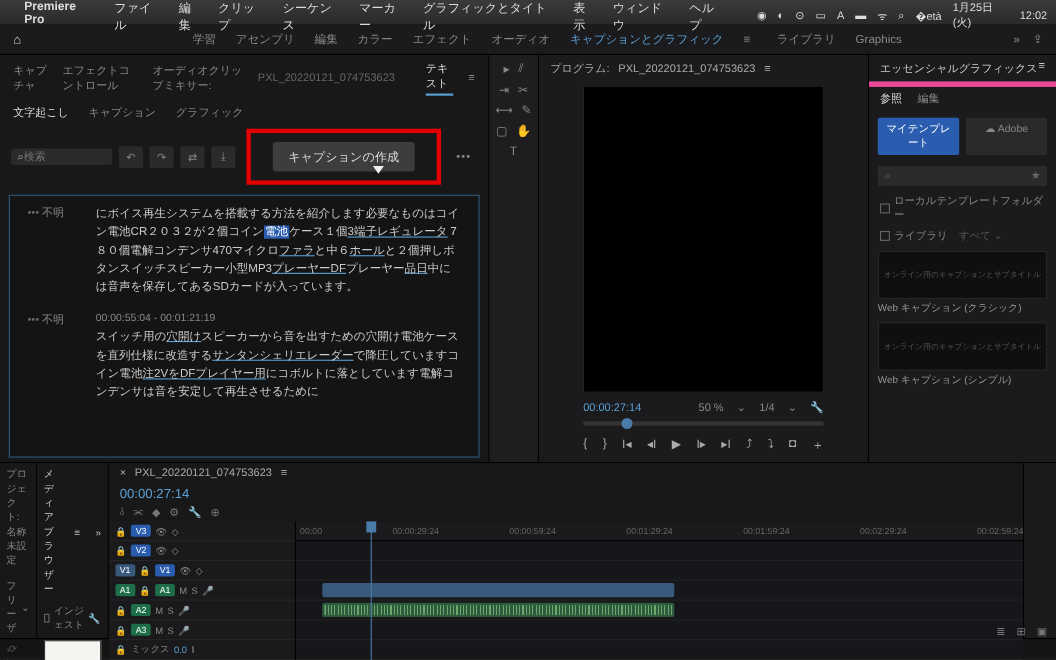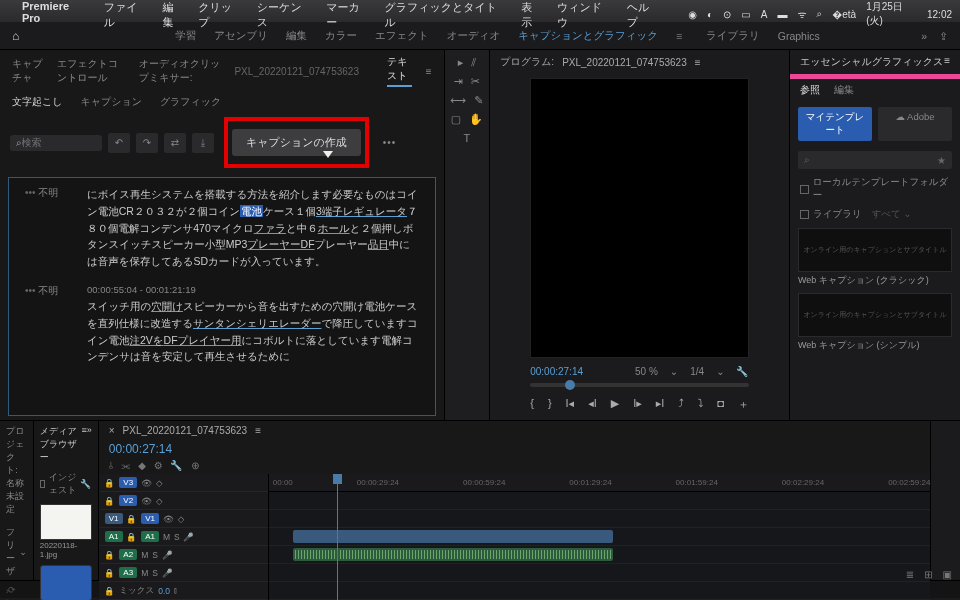--- a/index.html
+++ b/index.html
@@ -19,21 +19,21 @@
 .main{display:flex;height:370px}
 .left-panel{width:468px;background:#181819;border-right:1px solid #000;display:flex;flex-direction:column}
 .lp-tabs{display:flex;gap:14px;padding:5px 12px;font-size:10px;color:#888;align-items:center}
 .lp-tabs .active{color:#ddd;border-bottom:2px solid #5a9fd4;padding-bottom:2px}
 .lp-subtabs{display:flex;gap:18px;padding:3px 12px;font-size:10px;color:#888}
 .lp-subtabs .active{color:#ddd}
 .lp-toolbar{display:flex;align-items:center;gap:6px;padding:5px 10px}
 .search-wrap{display:flex;align-items:center;background:#2a2a2d;border-radius:3px;padding:2px 6px;flex:0 0 92px}
 .search-wrap input{background:transparent;border:none;color:#aaa;width:60px;font-size:10px;outline:none}
 .tool-btn{width:22px;height:20px;background:#2a2a2d;border-radius:2px;display:flex;align-items:center;justify-content:center;color:#888;font-size:10px}
-.highlight-box{border:4px solid #e30000;padding:8px 4px;margin-left:4px}
+.highlight-box{border:4px solid #e30000;padding:8px 20px;margin-left:4px}
 .create-cap{background:#3d3d40;color:#ddd;padding:6px 14px;border-radius:3px;font-size:11px;cursor:pointer;position:relative}
 .create-cap::after{content:"";position:absolute;right:28px;bottom:-2px;width:0;height:0;border-left:5px solid transparent;border-right:5px solid transparent;border-top:7px solid #eee}
 .dots{margin-left:8px;color:#888;letter-spacing:1px}
 .transcript{flex:1;overflow:auto;padding:8px 16px;background:#141415;margin:4px 8px;border:1px solid #2e5a7d}
 .tr-row{display:flex;gap:16px;margin-bottom:14px}
 .tr-spk{width:46px;color:#888;font-size:10px}
 .tr-spk::before{content:"••• ";color:#666}
 .tr-body{flex:1}
 .tr-time{color:#888;font-size:9.5px;margin-bottom:3px}
 .tr-text{color:#ccc;font-size:10.5px;line-height:1.6}
@@ -62,21 +62,21 @@
 .ess-search input{background:transparent;border:none;flex:1;color:#aaa;font-size:9px;outline:none}
 .ess-check{padding:3px 10px;color:#888;font-size:9.5px;display:flex;align-items:center;gap:4px}
 .ess-check .box{width:9px;height:9px;border:1px solid #666}
 .ess-templates{padding:4px 8px}
 .ess-tmpl{margin-bottom:6px}
 .ess-thumb{height:44px;background:#0f0f10;border:1px solid #2a2a2d;display:flex;align-items:center;justify-content:center;color:#555;font-size:7px;text-align:center;padding:0 4px}
 .ess-label{color:#999;font-size:9px;margin-top:2px}
 .lower{display:flex;height:160px;border-top:1px solid #000}
 .proj-panel{width:100px;background:#181819;border-right:1px solid #000;font-size:9px;color:#888;padding:4px 6px}
 .media-panel{width:118px;background:#181819;border-right:1px solid #000;font-size:9px}
-.media-head{padding:4px 6px;color:#ccc;display:flex;gap:0}
+.media-head{padding:4px 6px;color:#ccc;display:flex;align-items:center;gap:14px}
 .media-tool{padding:3px 6px;color:#888;display:flex;align-items:center;gap:4px}
 .media-items{padding:4px 6px;display:flex;flex-direction:column;gap:6px}
 .media-thumb{width:52px;height:36px;background:#eee;border:1px solid #333}
 .media-thumb.folder{background:#2a5db0;border-radius:3px}
 .media-name{font-size:8px;color:#999;margin-top:1px}
 .timeline{flex:1;background:#181819;display:flex;flex-direction:column}
 .tl-head{padding:4px 10px;display:flex;align-items:center;gap:8px;font-size:10px;color:#aaa}
 .tl-time{color:#5a9fd4;font-size:12px;padding:2px 10px}
 .tl-toolbar{display:flex;gap:8px;padding:2px 10px;color:#777;font-size:10px}
 .tl-body{flex:1;display:flex}

